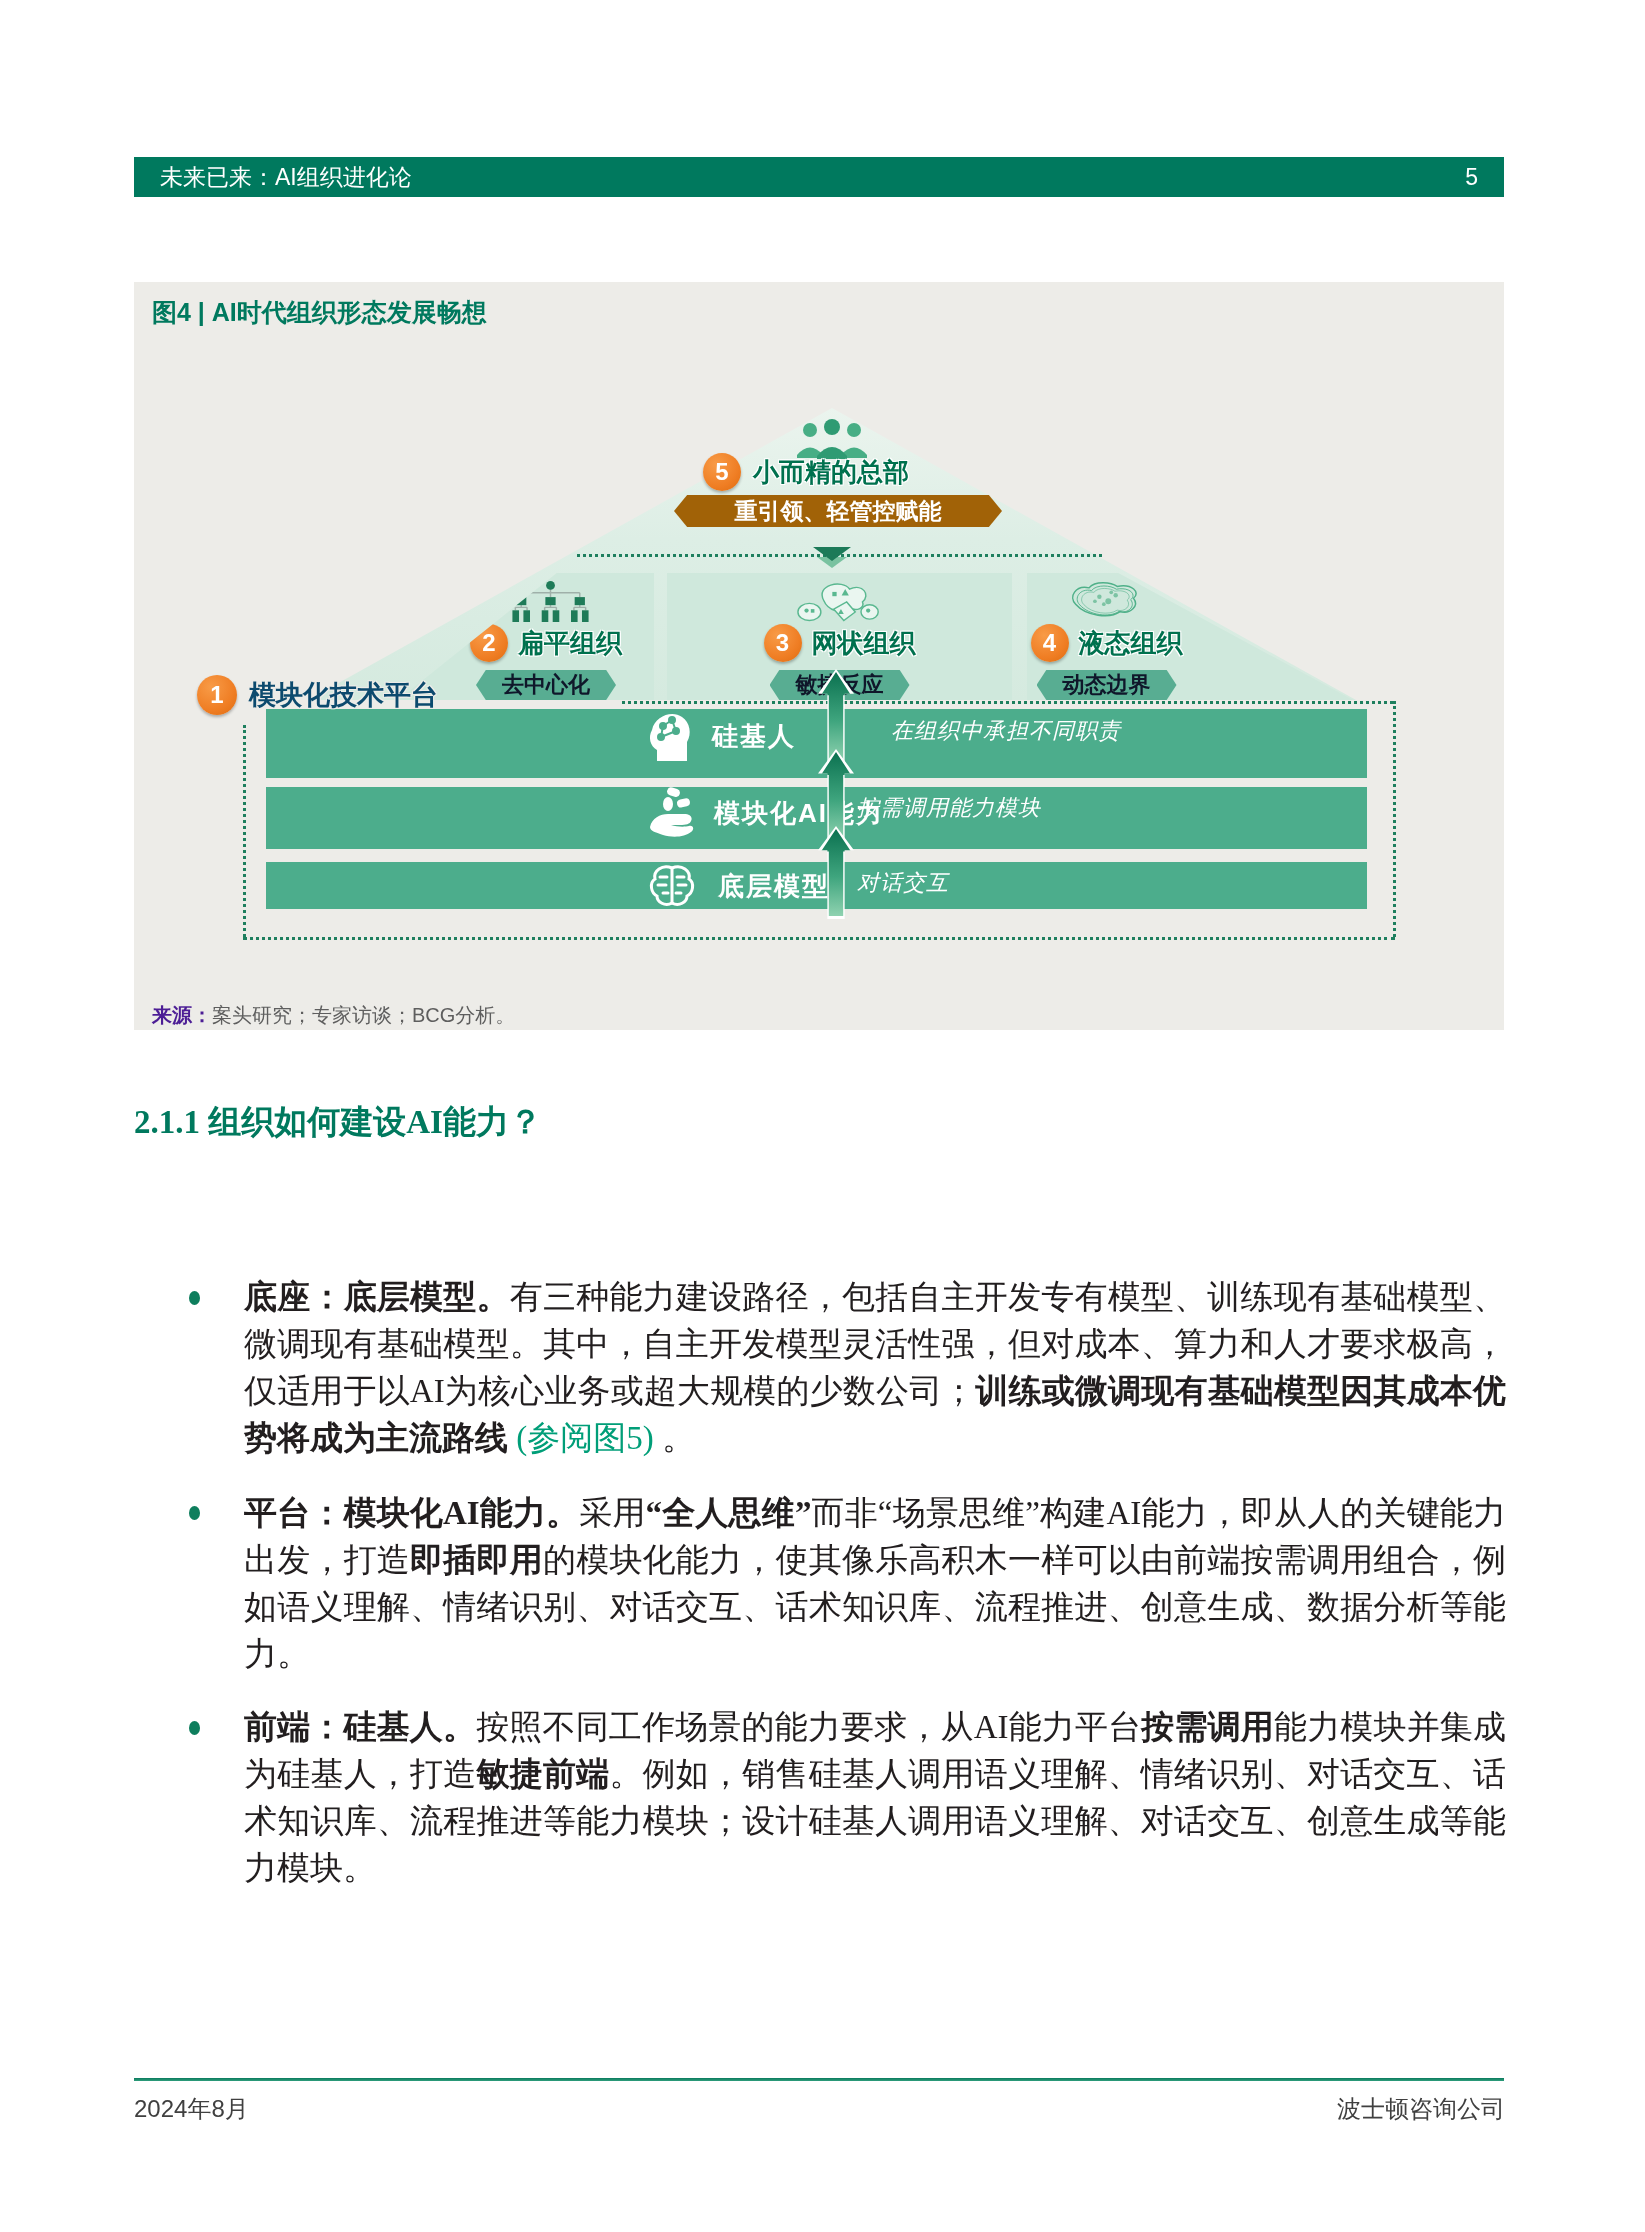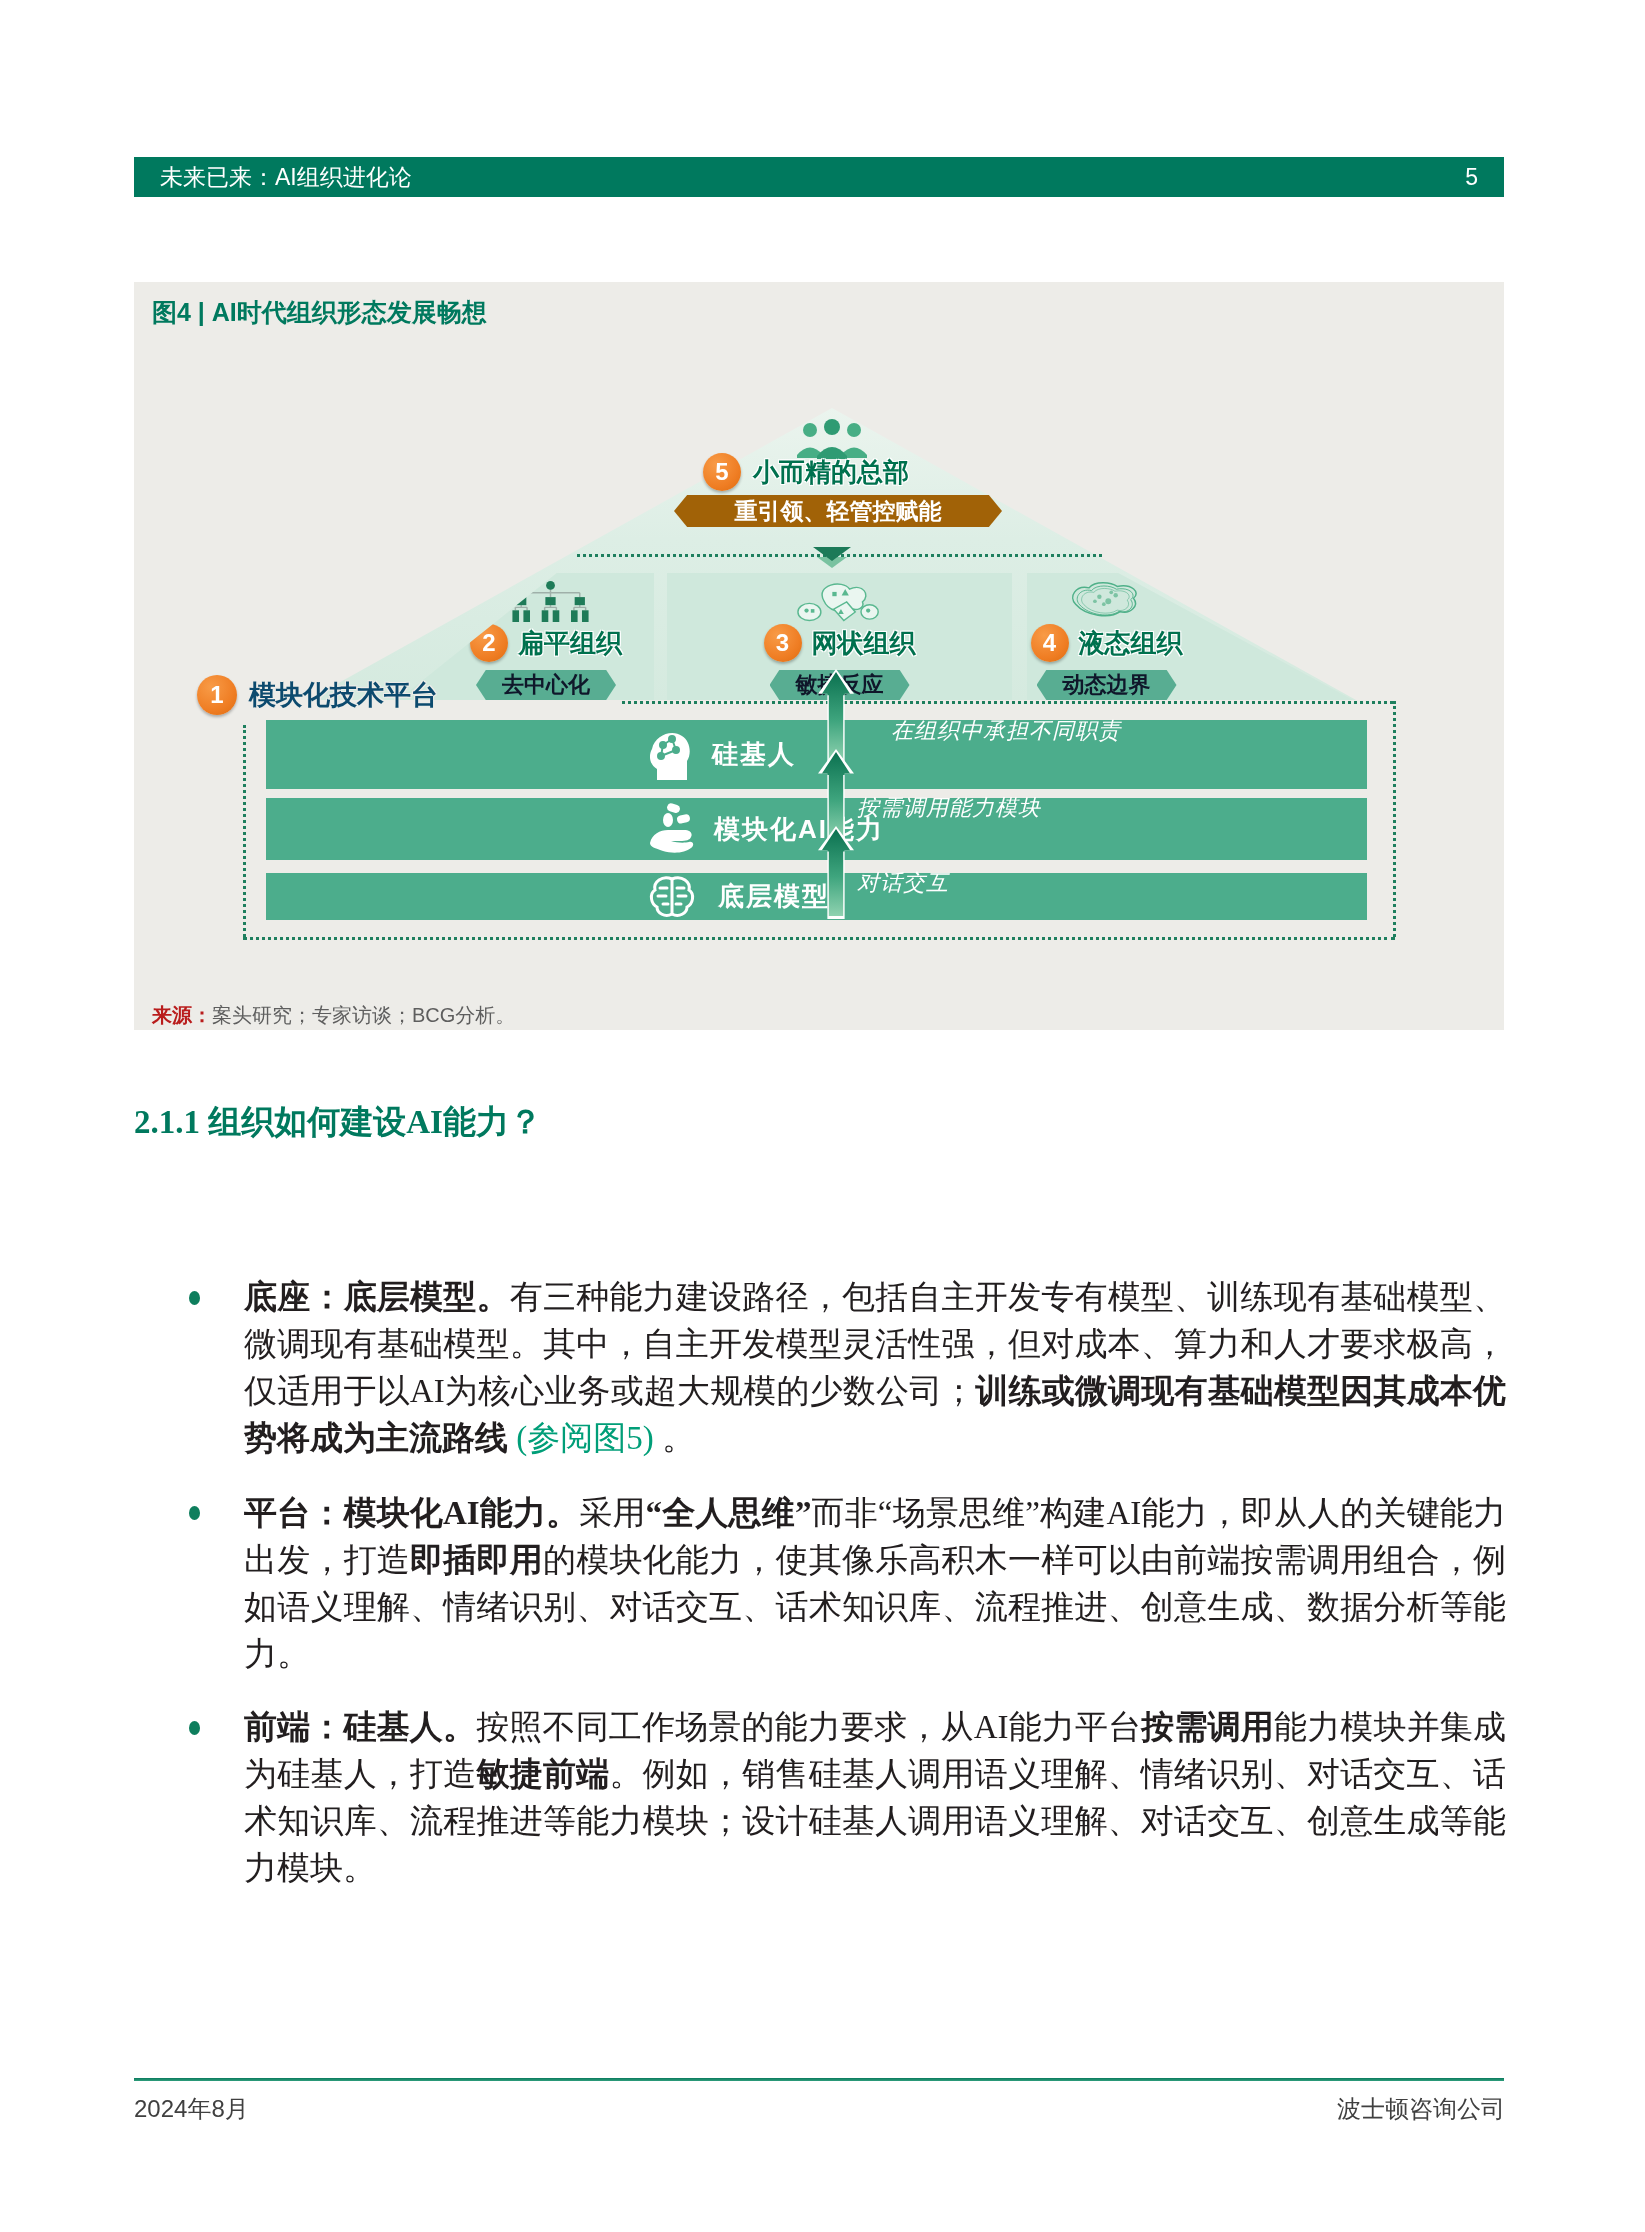--- a/index.html
+++ b/index.html
@@ -34,31 +34,31 @@
   .hq-banner{position:absolute;left:540px;top:213px;width:328px;height:32px;background:#a16207;color:#fff;
              font-weight:bold;font-size:23px;display:flex;align-items:center;justify-content:center;
              clip-path:polygon(4% 0,96% 0,100% 50%,96% 100%,4% 100%,0 50%);}
   .hq-row{position:absolute;left:569px;top:171px;display:flex;align-items:center;gap:12px;}
   .dotline{position:absolute;border-top:3px dotted #1E7F5E;height:0;}
   .dotv{position:absolute;border-left:3px dotted #1E7F5E;width:0;}
   .chev{position:absolute;width:0;height:0;border-left:19px solid transparent;border-right:19px solid transparent;}
   .plat-label{position:absolute;left:63px;top:393px;display:flex;align-items:center;gap:12px;z-index:6;}
   .plat-name{font-size:27px;font-weight:bold;color:#0c4a6e;
              text-shadow:1px 1px 0 #EDECE8,-1px 1px 0 #EDECE8,1px -1px 0 #EDECE8,-1px -1px 0 #EDECE8;}
-  .bar{position:absolute;left:132px;width:1101px;background:#4CAD8C;display:flex;align-items:center;z-index:2;margin-top:11px;}
+  .bar{position:absolute;left:132px;width:1101px;background:#4CAD8C;display:flex;align-items:flex-start;z-index:2;}
   .bar-inner{display:flex;align-items:center;gap:20px;margin-left:380px;}
   .bar-label{color:#fff;font-size:26px;font-weight:bold;letter-spacing:2px;}
   .note{position:absolute;left:723px;color:#fff;font-size:22px;font-style:italic;z-index:5;letter-spacing:1px;}
   .arrow{position:absolute;left:684px;width:36px;z-index:4;
          clip-path:polygon(50% 0,100% 26%,74% 26%,74% 100%,26% 100%,26% 26%,0 26%);background:#fff;}
   .arrow>div{position:absolute;left:3px;top:3px;right:3px;bottom:3px;
          clip-path:polygon(50% 0,100% 26%,74% 26%,74% 100%,26% 100%,26% 26%,0 26%);
          background:linear-gradient(180deg,#0B7150 0%,#3FA57E 55%,#8FD2B0 100%);}
   .src{position:absolute;left:18px;top:720px;font-size:20px;color:#5E5E5E;}
-  .src b{color:#b91c1c;margin-top:12px;}
+  .src b{color:#4c1d95;margin-top:12px;}
   
   .serif{font-family:"Liberation Serif",serif;}
   .h2{position:absolute;left:134px;top:1100px;font-size:33px;font-weight:bold;color:#00795E;}
   .para{position:absolute;left:244px;width:1262px;font-size:33px;line-height:47px;color:#221E1F;
         text-align:justify;}
   .dot{position:absolute;left:189px;width:11px;height:14px;border-radius:50%;background:#0E7E5D;}
   .b{font-weight:bold;}
   .g{color:#009E78;}
   
   .fline{position:absolute;left:134px;top:2078px;width:1370px;height:3px;

